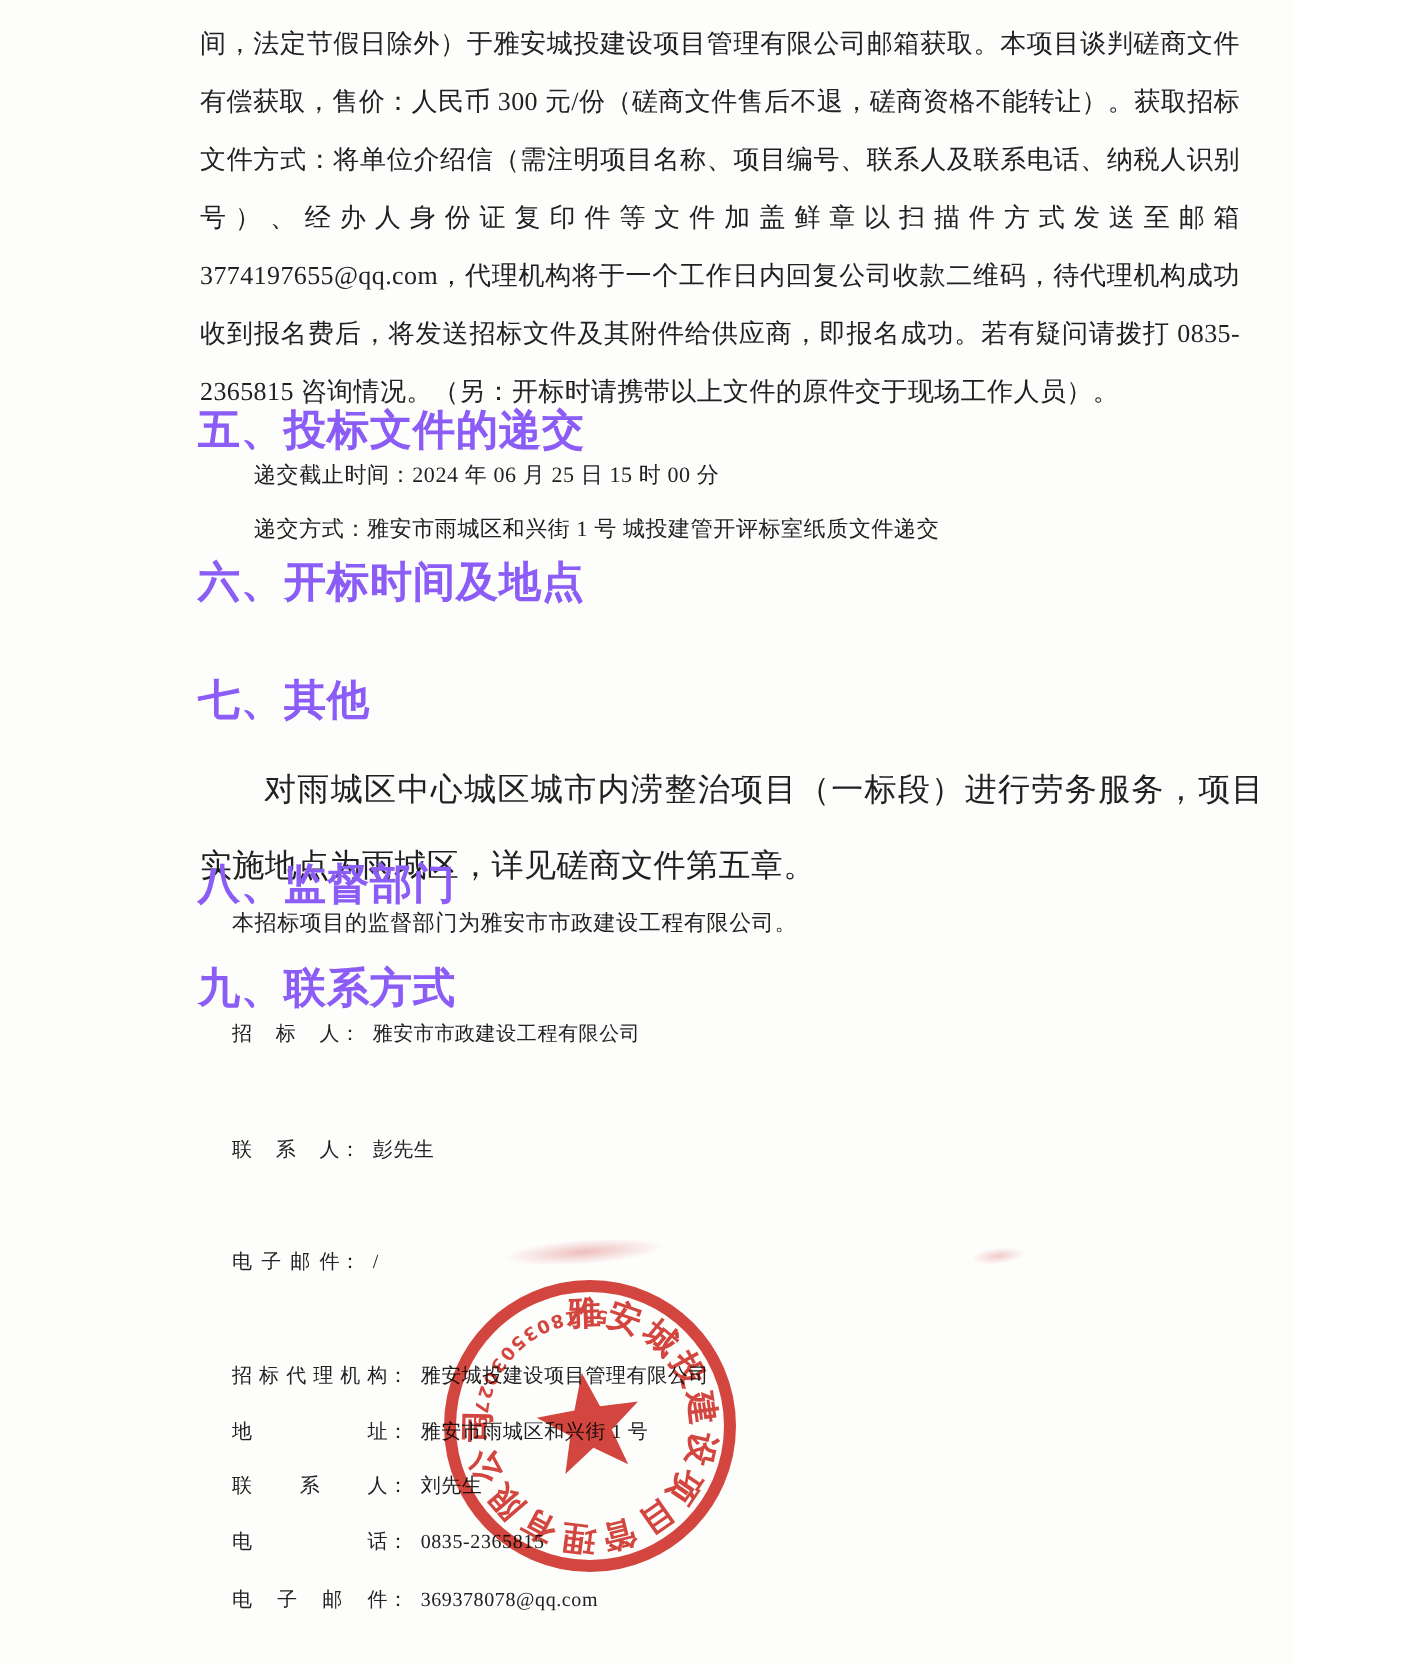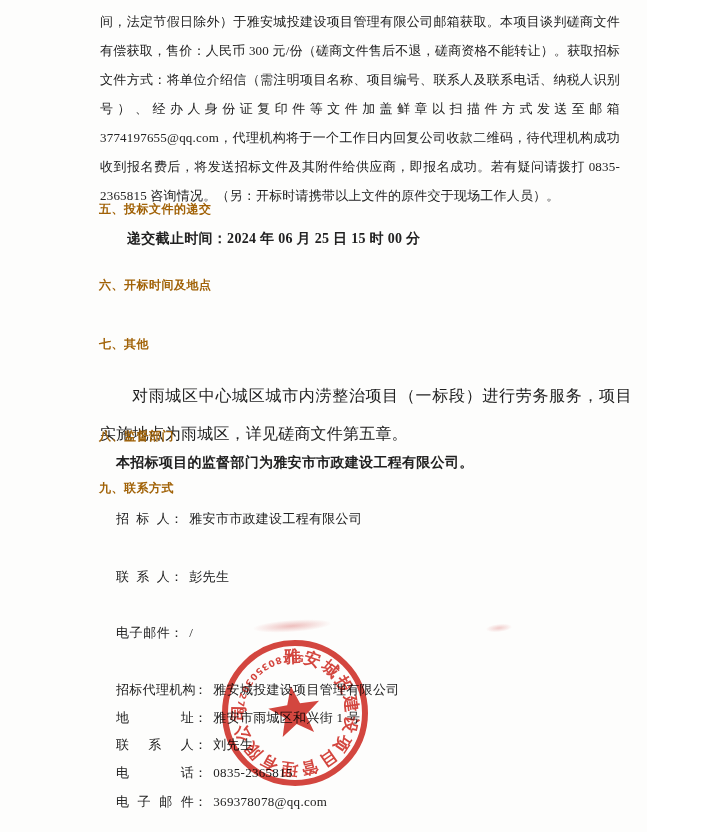--- a/index.html
+++ b/index.html
@@ -10,34 +10,34 @@
     color:#212121;
   }
   .para{
     position:absolute;left:100px;top:7px;width:520px;
     font-size:13px;line-height:29px;text-align:justify;
     letter-spacing:0.2px;margin:0;
   }
   .hd{
     position:absolute;left:99px;margin:0;
     font-family:"DejaVu Sans","Liberation Sans",sans-serif;
-    font-weight:700;font-size:12px;color:#a16207;letter-spacing:0.5px;
+    font-weight:700;font-size:21px;color:#8b5cf6;letter-spacing:0.5px;
   }
   .line{
-    position:absolute;font-size:14px;white-space:nowrap;letter-spacing:0.3px;font-weight:bold;
+    position:absolute;font-size:11px;white-space:nowrap;letter-spacing:0.3px;
   }
   .ind{left:127px;}
   .body8{left:116px;}
   .para2{
     position:absolute;left:100px;top:377px;width:532px;margin:0;
     font-size:16px;line-height:38px;text-align:justify;text-indent:2em;
     letter-spacing:0.2px;
   }
   .crow{
-    position:absolute;left:116px;font-size:13px;white-space:nowrap;letter-spacing:0.3px;
+    position:absolute;left:116px;font-size:10px;white-space:nowrap;letter-spacing:0.3px;
   }
   .lbl{
     display:inline-block;text-align:justify;text-align-last:justify;
     vertical-align:bottom;
   }
   .w54{width:54px;}
   .w78{width:78px;}
   .val{margin-left:6px;}
   .seal{
     position:absolute;left:210px;top:628px;
@@ -56,20 +56,21 @@
 </style>
 </head>
 <body>
 
 <div class="page">
 
   <p class="para">间，法定节假日除外）于雅安城投建设项目管理有限公司邮箱获取。本项目谈判磋商文件有偿获取，售价：人民币 300 元/份（磋商文件售后不退，磋商资格不能转让）。获取招标文件方式：将单位介绍信（需注明项目名称、项目编号、联系人及联系电话、纳税人识别号）、经办人身份证复印件等文件加盖鲜章以扫描件方式发送至邮箱 3774197655@qq.com，代理机构将于一个工作日内回复公司收款二维码，待代理机构成功收到报名费后，将发送招标文件及其附件给供应商，即报名成功。若有疑问请拨打 0835-2365815 咨询情况。（另：开标时请携带以上文件的原件交于现场工作人员）。</p>
 
   <h2 class="hd" style="top:201px">五、投标文件的递交</h2>
   <div class="line ind" style="top:230px">递交截止时间：2024 年 06 月 25 日  15 时 00 分</div>
+  <div class="line ind" style="top:257px">递交方式：雅安市雨城区和兴街 1 号  城投建管开评标室纸质文件递交</div>
 
   <h2 class="hd" style="top:277px">六、开标时间及地点</h2>
 
   <h2 class="hd" style="top:336px">七、其他</h2>
   <p class="para2">对雨城区中心城区城市内涝整治项目（一标段）进行劳务服务，项目实施地点为雨城区，详见磋商文件第五章。</p>
 
   <h2 class="hd" style="top:428px">八、监督部门</h2>
   <div class="line body8" style="top:454px">本招标项目的监督部门为雅安市市政建设工程有限公司。</div>
 
   <h2 class="hd" style="top:480px">九、联系方式</h2>

